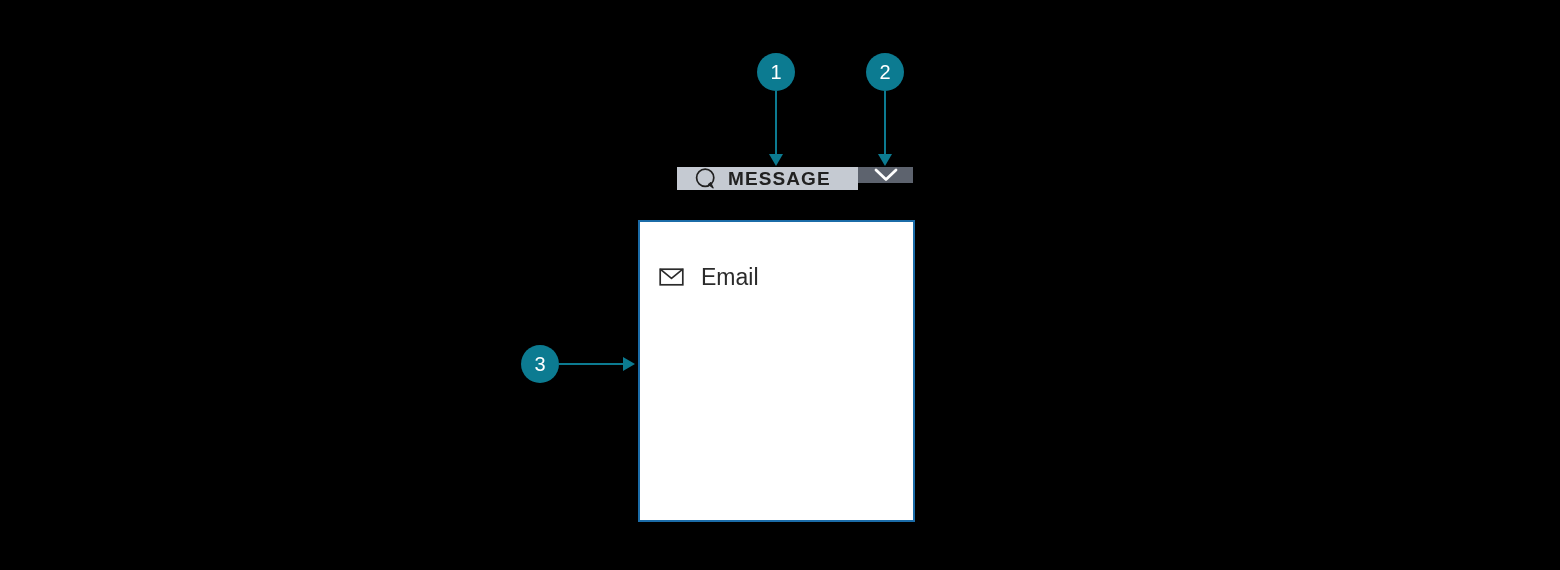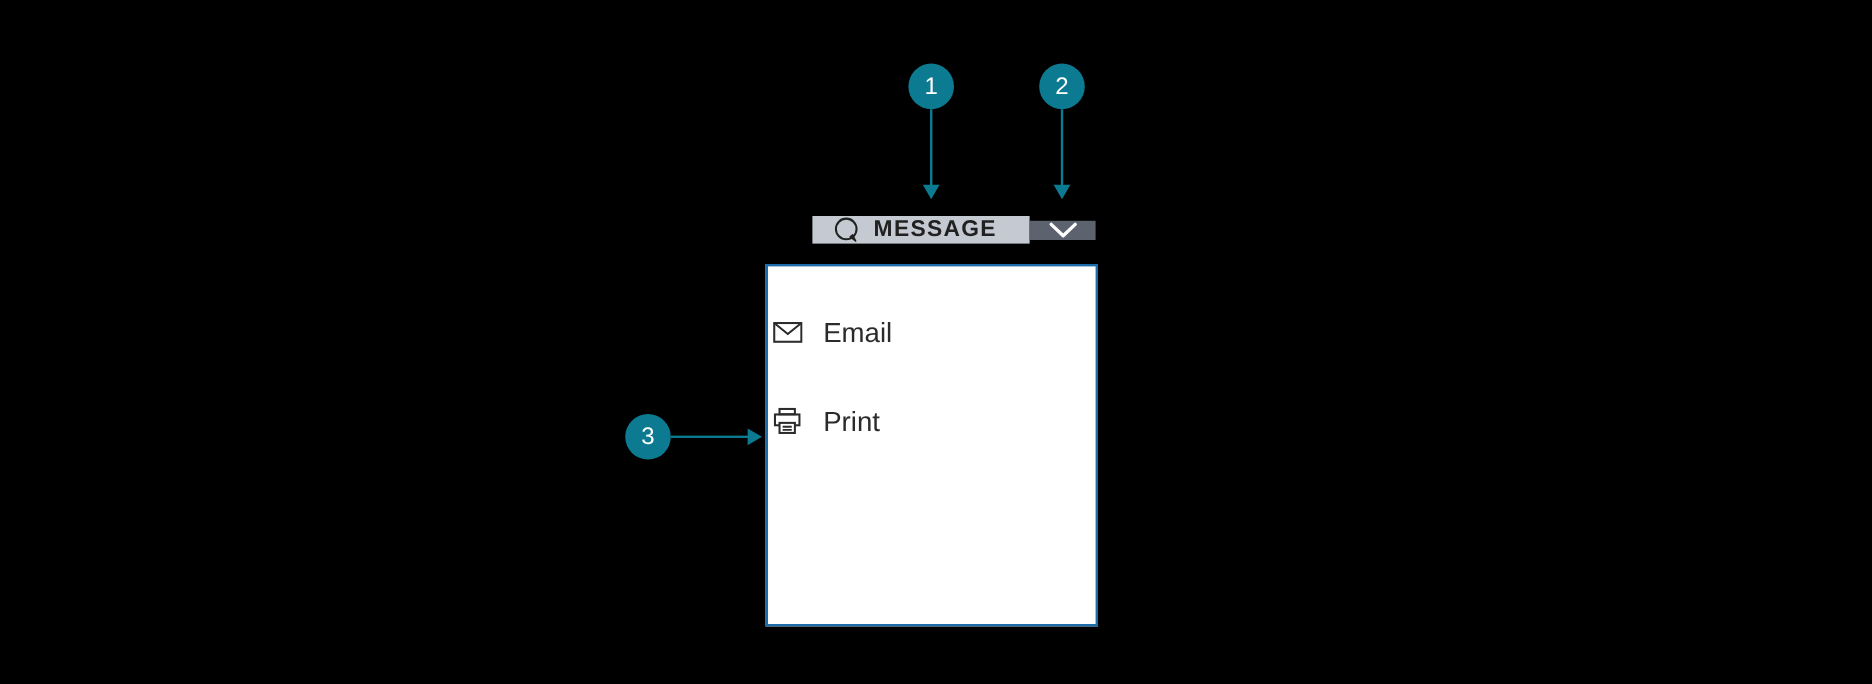--- a/index.html
+++ b/index.html
@@ -78,21 +78,21 @@
   #conn-3 { left: 559px; top: 363px; width: 66px; }
   #arrow-3 { left: 623px; top: 357px; }
 
   
   #toolbar {
     position: absolute;
     left: 677px;
     top: 167px;
     height: 49px;
     display: flex;
-    align-items: center;
+    align-items: flex-start;
     z-index: 10;
   }
   #message-button {
     width: 181px;
     background: #c5cad2;
     display: flex;
     align-items: center;
     gap: 11px;
     padding-left: 17px;
     box-sizing: border-box;
@@ -138,21 +138,21 @@
     background: #ffffff;
     border: 2px solid #1b6ca8;
     z-index: 12;
     padding-top: 18px;
   }
   .menu-item {
     height: 74px;
     display: flex;
     align-items: center;
     gap: 17px;
-    padding-left: 3px;
+    padding-left: 18px;
     box-sizing: border-box;
     cursor: default;
   }
   .menu-item .mi-icon {
     width: 26px;
     height: 26px;
     display: flex;
     align-items: center;
     justify-content: center;
     flex: 0 0 26px;
@@ -211,29 +211,17 @@
       <span class="mi-icon">
         <svg width="25" height="20" viewBox="0 0 25 20" aria-hidden="true">
           <rect x="1.2" y="2.2" width="22.6" height="15.6" fill="none" stroke="#2b2b2b" stroke-width="1.7"></rect>
           <polyline points="1.2,2.2 12.5,11.4 23.8,2.2" fill="none" stroke="#2b2b2b" stroke-width="1.7" stroke-linejoin="round"></polyline>
         </svg>
       </span>
       <span class="mi-label">Email</span>
     </div>
 
 
-    <div class="menu-item">
-      <span class="mi-icon">
-        <svg width="24" height="24" viewBox="0 0 24 24" aria-hidden="true">
-          <rect x="5.6" y="1.8" width="12.8" height="4.4" fill="none" stroke="#2b2b2b" stroke-width="1.7"></rect>
-          <rect x="1.8" y="6.4" width="20.4" height="9.0" fill="none" stroke="#2b2b2b" stroke-width="1.7"></rect>
-          <rect x="5.6" y="13.4" width="12.8" height="8.4" fill="#ffffff" stroke="#2b2b2b" stroke-width="1.7"></rect>
-          <line x1="8.2" y1="16.6" x2="15.8" y2="16.6" stroke="#2b2b2b" stroke-width="1.6"></line>
-          <line x1="8.2" y1="19.2" x2="15.8" y2="19.2" stroke="#2b2b2b" stroke-width="1.6"></line>
-        </svg>
-      </span>
-      <span class="mi-label">Print</span>
-    </div>
 
 
   </div>
 
 </div>
 
 </body></html>

